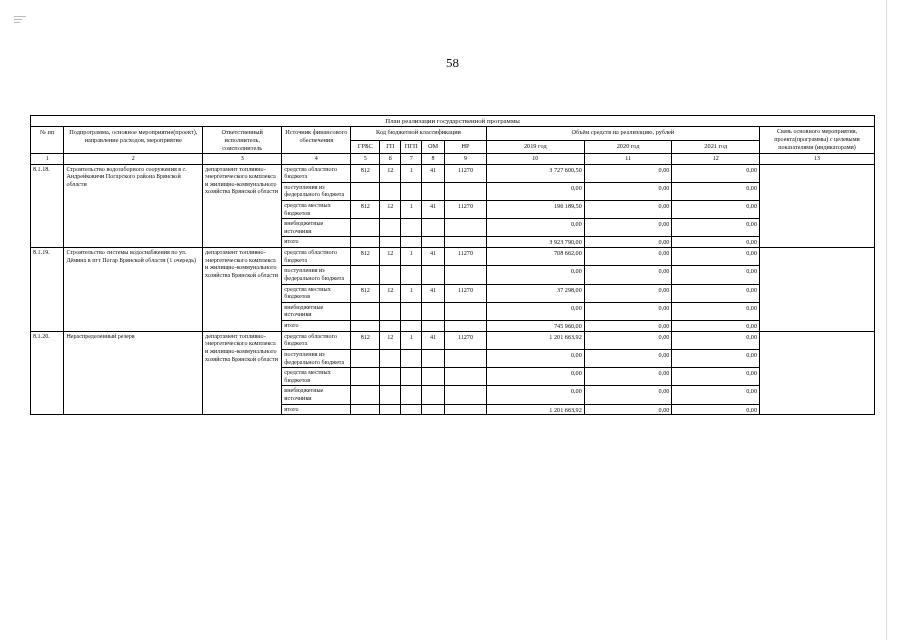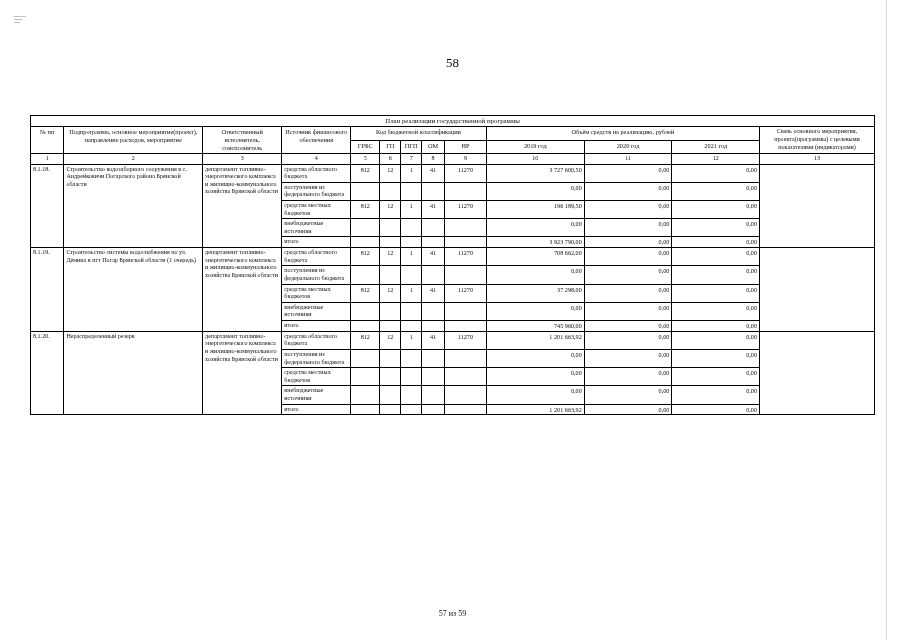--- a/index.html
+++ b/index.html
@@ -362,15 +362,14 @@
       <td class="c"></td>
       <td class="c"></td>
       <td class="money bold">1 201 663,92</td>
       <td class="money bold">0,00</td>
       <td class="money bold">0,00</td>
     </tr>
 
   </tbody>
     </table>
 
-  <div class="footer-number">57 из 59</div>
 
 </div>
 
 </body></html>

